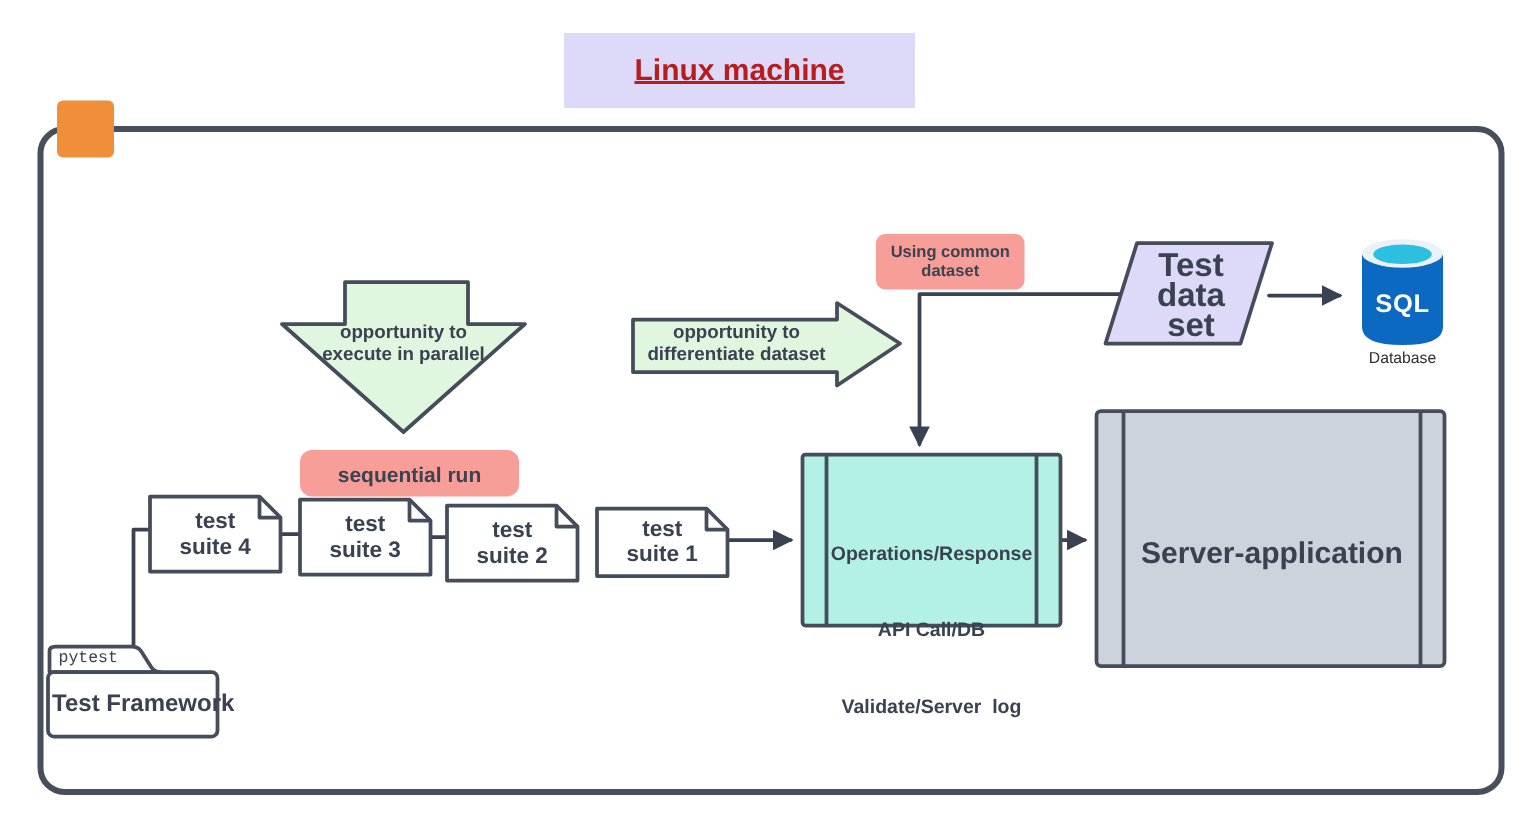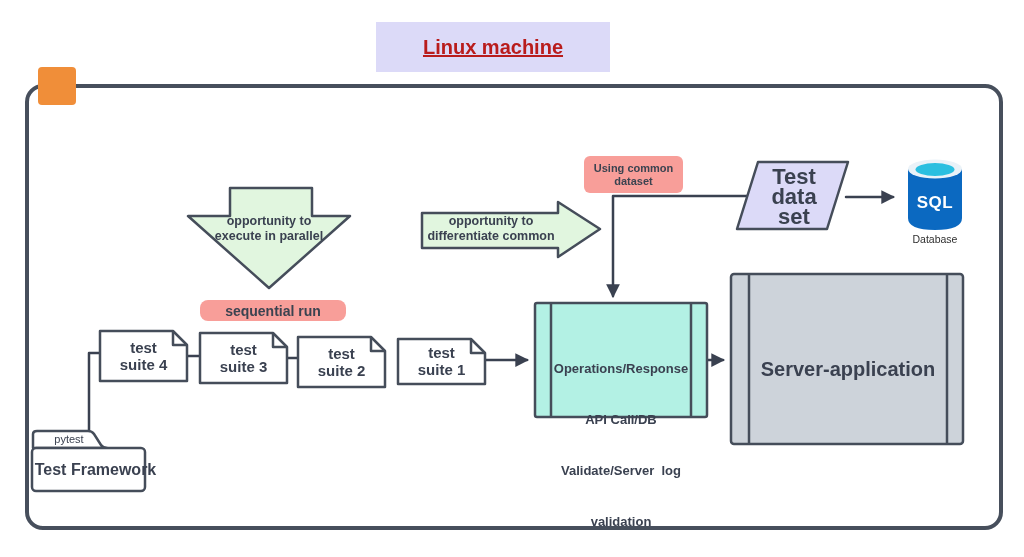--- a/index.html
+++ b/index.html
@@ -39,27 +39,27 @@
   .fold-line, .bar-line { fill:none; stroke:#454d5a; stroke-width:2.5; stroke-linejoin:round; }
   .conn { fill:none; stroke:#3a4150; stroke-width:2.5; stroke-linejoin:round; stroke-linecap:round; }
 
   .txt { position:absolute; z-index:4; text-align:center; color:var(--ink,#3a4150); }
   .arrow-label { font-size:12.5px; font-weight:bold; line-height:15px; }
   .salmon-tag {
     position:absolute; z-index:4; background:var(--salmon,#f89e99);
     display:flex; flex-direction:column; align-items:center; justify-content:center;
     font-weight:bold; color:#3b4350;
   }
-  .seq-tag { left:200px; top:300px; width:146px; height:21px; border-radius:8px; font-size:14px; }
+  .seq-tag { left:200px; top:300px; width:146px; height:31px; border-radius:8px; font-size:14px; }
   .using-tag { left:584px; top:156px; width:99px; height:37px; border-radius:6px; font-size:11px; line-height:13px; }
   .suite-label { font-size:15px; font-weight:bold; line-height:17px; }
   .dataset-label { left:748px; top:167px; width:92px; font-size:22px; font-weight:bold; line-height:20px; }
   .api-label { left:551px; top:326px; width:140px; font-size:13px; font-weight:bold; line-height:17px; white-space:pre-wrap; }
   .server-label { left:749px; top:358px; width:198px; font-size:20px; font-weight:bold; }
-  .pytest-label { left:39px; top:433px; width:60px; font-size:11px; text-align:center; font-weight:normal; }
+  .pytest-label { left:39px; top:433px; width:60px; font-size:11px; text-align:left; font-weight:normal;font-family:Liberation Mono, monospace; }
   .framework-label { left:32px; top:461px; width:127px; font-size:16px; font-weight:bold; }
   .db-label { left:900px; top:233px; width:70px; font-size:10.5px; color:#2f2f2f; }
   .sql-text { font:bold 17px "Liberation Sans", sans-serif; fill:#ffffff; letter-spacing:0.5px; }
 </style>
 </head>
 <body>
 
 <div id="stage">
 
   <div class="abs title-box">
@@ -132,21 +132,21 @@
     </g>
   </svg>
 
   <div class="txt arrow-label" style="left:186px; top:214px; width:166px;">
     <div>opportunity to</div>
     <div>execute in parallel</div>
   </div>
 
   <div class="txt arrow-label" style="left:424px; top:214px; width:134px;">
     <div>opportunity to</div>
-    <div>differentiate common</div>
+    <div>differentiate dataset</div>
   </div>
 
   <div class="salmon-tag seq-tag">
     <span>sequential run</span>
   </div>
 
   <div class="salmon-tag using-tag">
     <div>Using common</div>
     <div>dataset</div>
   </div>
@@ -170,21 +170,20 @@
 
   <div class="txt dataset-label">
     <div>Test data</div>
     <div>set</div>
   </div>
 
   <div class="txt api-label">
     <div>Operations/Response</div>
     <div>API Call/DB</div>
     <div>Validate/Server  log</div>
-    <div>validation</div>
   </div>
 
   <div class="txt server-label">
     <span>Server-application</span>
   </div>
 
   <div class="txt pytest-label">
     <span>pytest</span>
   </div>
   <div class="txt framework-label">

